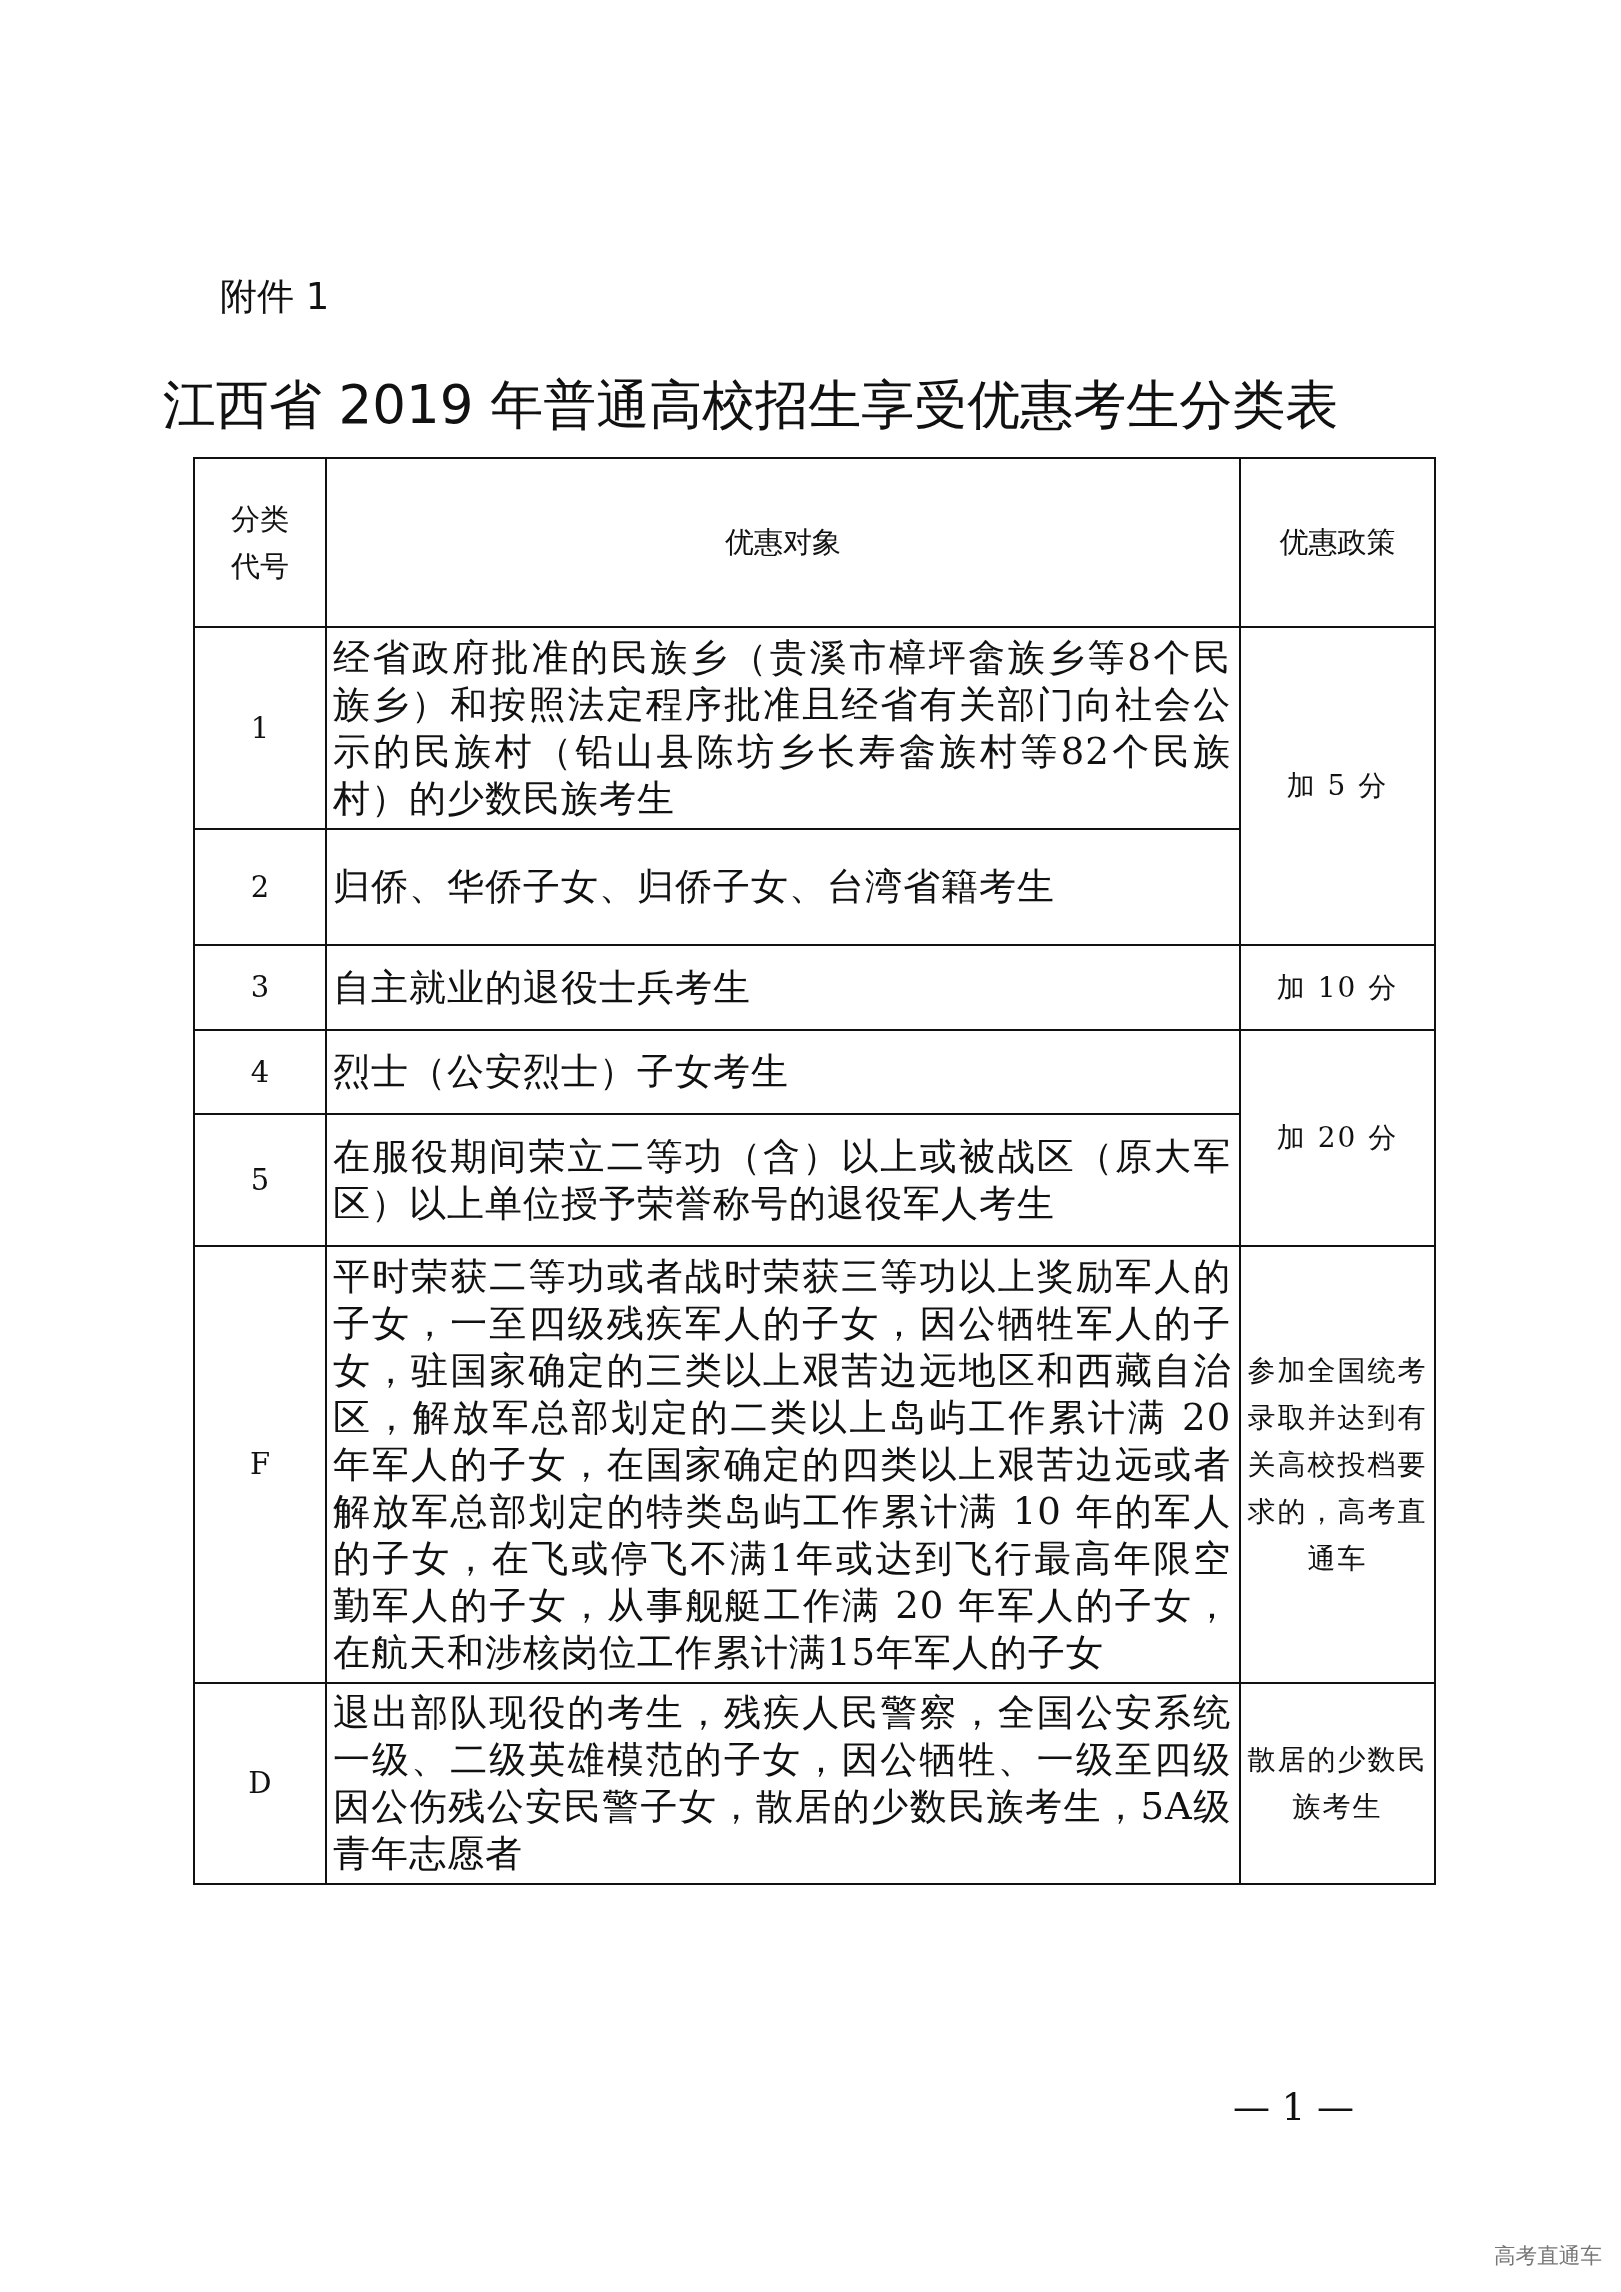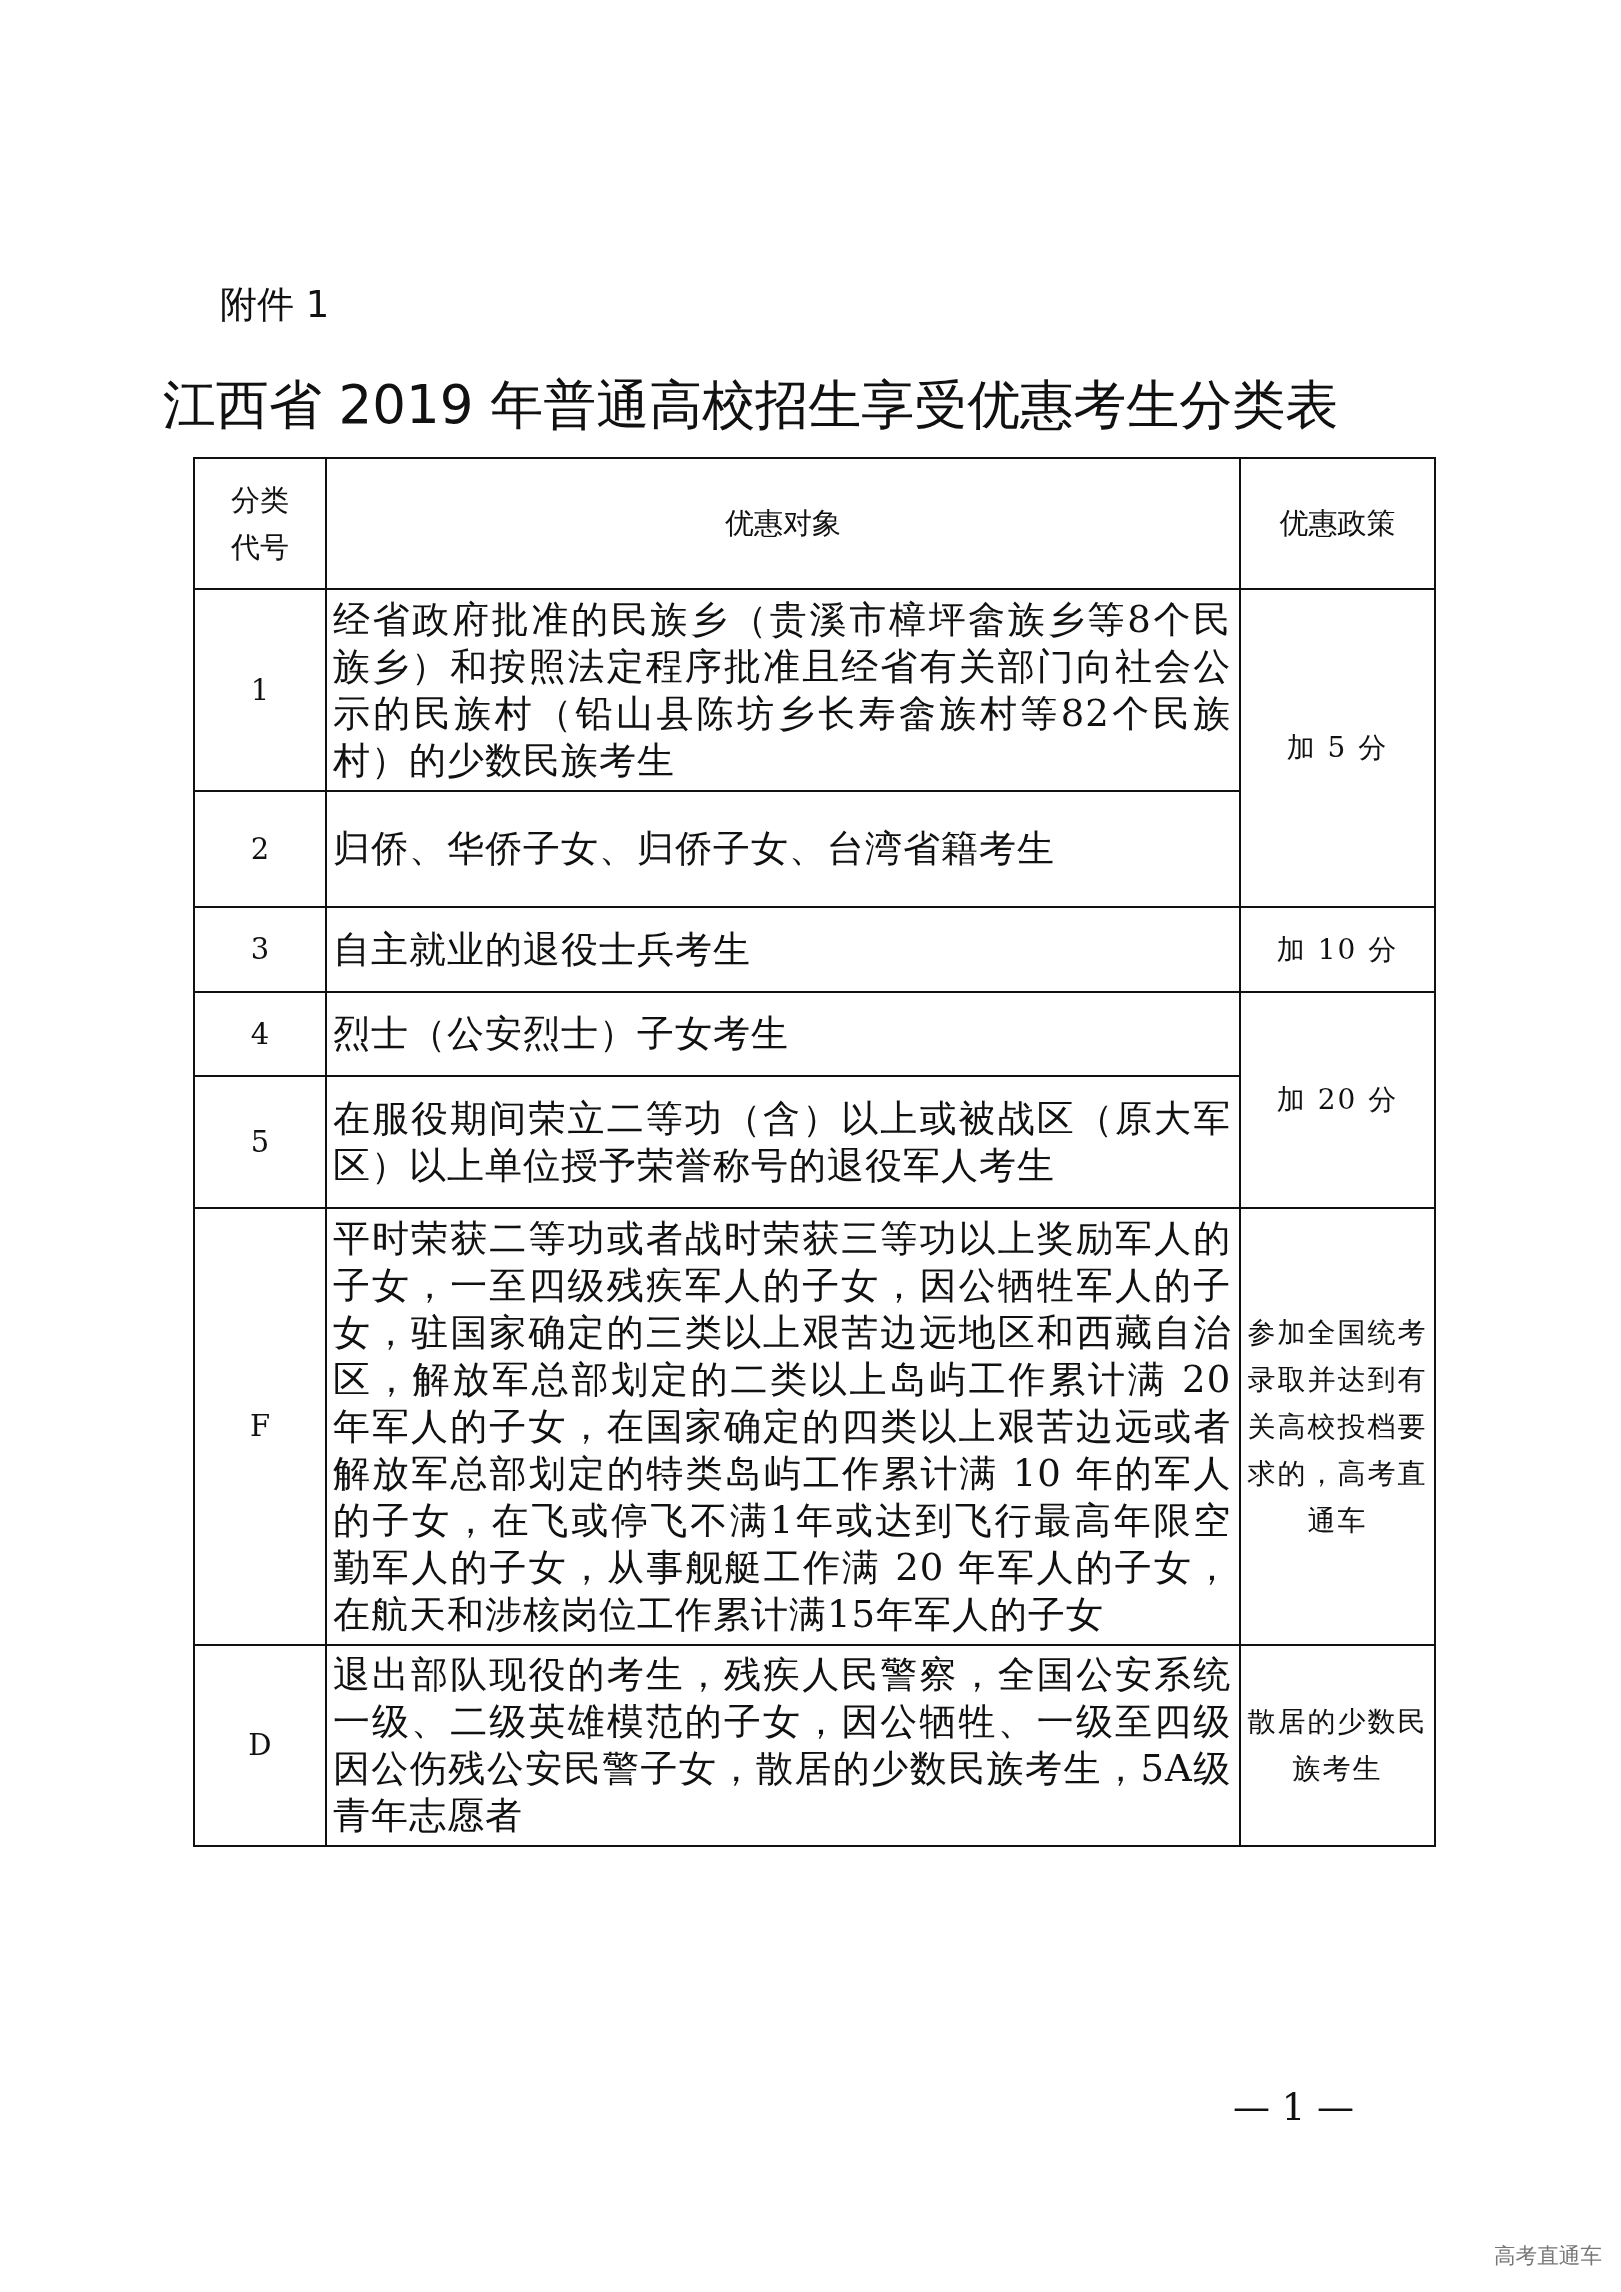--- a/index.html
+++ b/index.html
@@ -1,17 +1,17 @@
 <!DOCTYPE html>
 <html><head>
 <meta charset="utf-8">
 <style>
   html, body { margin: 0; padding: 0; background: #ffffff; }
   body { width: 1621px; height: 2293px; position: relative; overflow: hidden; color: #111; }
-  .attachment { position: absolute; left: 220px; top: 280px; font-family: "DejaVu Sans", sans-serif; font-size: 37px; }
+  .attachment { position: absolute; left: 220px; top: 272px; font-family: "DejaVu Sans", sans-serif; font-size: 37px; }
   .title { position: absolute; left: 0; width: 1501px; top: 370px; text-align: center; font-family: "DejaVu Sans", sans-serif; font-size: 53px; letter-spacing: 0px; }
   table.policy { position: absolute; left: 193px; top: 457px; width: 1242px; border-collapse: collapse; table-layout: fixed; }
   table.policy td, table.policy th { border: 2px solid #111; padding: 0; vertical-align: middle; }
   table.policy { border: 2.9px solid #111; }
   .hdr { font-family: "DejaVu Sans", sans-serif; font-size: 29px; font-weight: normal; text-align: center; line-height: 47px; }
   .code { font-family: "DejaVu Serif", serif; font-size: 29px; text-align: center; }
   .target { font-family: "DejaVu Serif", serif; font-size: 37px; line-height: 47px; padding: 5.9px 7.8px 5.9px 5.9px !important; text-align: justify; letter-spacing: 1px; }
   .policy-cell { font-family: "DejaVu Serif", serif; font-size: 28px; text-align: center; line-height: 47px; letter-spacing: 2px; padding: 0 5.9px !important; border-radius: 21px; }
   .page-no { position: absolute; left: 1233px; top: 2086px; font-family: "DejaVu Serif", serif; font-size: 37px; }
   .watermark { position: absolute; left: 1478px; top: 2241px; font-family: "DejaVu Sans", sans-serif; font-size: 21.6px; color: #777; margin-left: 16px; }
@@ -22,21 +22,21 @@
 <div class="attachment">附件 1</div>
 <div class="title">江西省 2019 年普通高校招生享受优惠考生分类表</div>
 
 <table class="policy">
   <colgroup>
     <col style="width:132px">
     <col style="width:914px">
     <col style="width:195px">
   </colgroup>
   <tbody>
-      <tr style="height:131px">
+      <tr style="height:169px">
     <th class="hdr"><span style="display:inline-block;width:59px;white-space:pre-line;line-height:47px">分类
 代号</span></th>
     <th class="hdr">优惠对象</th>
     <th class="hdr">优惠政策</th>
   </tr>
   <tr style="height:178px">
     <td class="code">1</td>
     <td class="target">经省政府批准的民族乡（贵溪市樟坪畲族乡等8个民族乡）和按照法定程序批准且经省有关部门向社会公示的民族村（铅山县陈坊乡长寿畲族村等82个民族村）的少数民族考生</td>
     <td class="policy-cell" rowspan="2">加 5 分</td>
   </tr>

